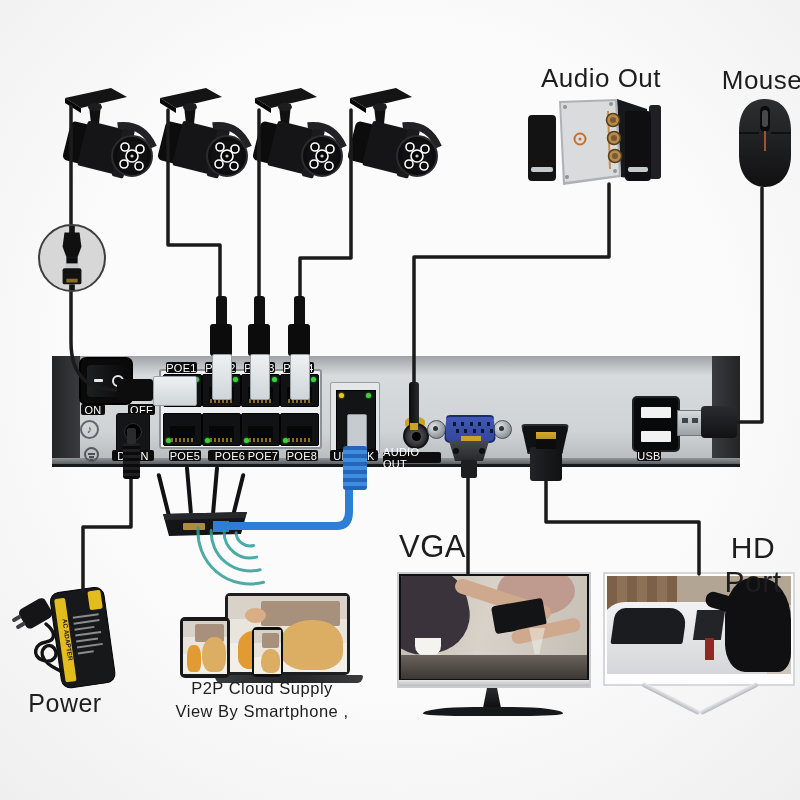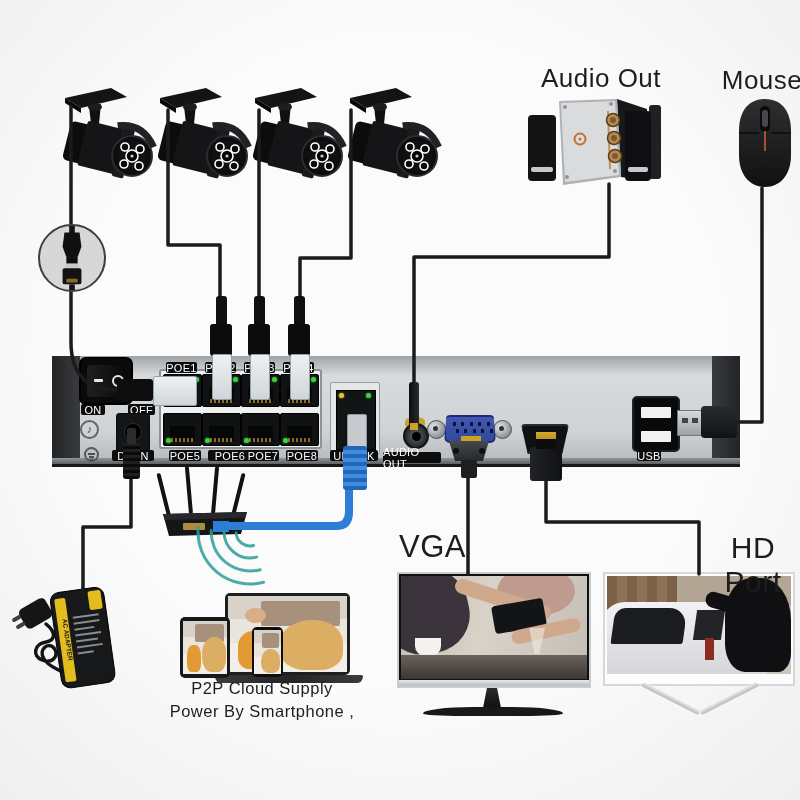--- a/index.html
+++ b/index.html
@@ -311,20 +311,21 @@
       </g>
     </g>
     <g transform="rotate(-30 26 32)">
       <rect x="10" y="22" width="30" height="22" rx="5" fill="#151517"></rect>
       <rect x="1" y="26" width="10" height="4" rx="2" fill="#3c3e40"></rect>
       <rect x="1" y="34" width="10" height="4" rx="2" fill="#3c3e40"></rect>
     </g>
     <path d="M36,44 C46,52 46,60 36,62 C24,64 22,76 32,80 C42,84 50,76 44,68 C38,61 28,70 34,79 C38,86 46,88 52,92" fill="none" stroke="#131313" stroke-width="3.5" stroke-linecap="round"></path>
   </svg>
   <div class="abs title" style="left:8px;top:689px;width:114px;font-size:25px;line-height:28px;">
+    <div>Power</div>
   </div>
 
   <div class="abs" style="left:175px;top:590px;width:190px;height:95px;z-index:4;">
     <div style="position:absolute;left:50px;top:3px;width:125px;height:82px;background:#1d1e20;border-radius:5px;padding:3px;box-sizing:border-box;">
       <div class="scene room" style="position:relative;width:100%;height:100%;">
         <div class="blob rm-head"></div>
         <div class="blob rm-child"></div>
         <div class="blob rm-childhead"></div>
         <div class="blob rm-dog"></div>
       </div>
@@ -339,21 +340,21 @@
     </div>
     <div style="position:absolute;left:77px;top:37px;width:31px;height:50px;background:#0e0e0f;border-radius:5px;padding:3px 2px;box-sizing:border-box;">
       <div class="scene room" style="position:relative;width:100%;height:100%;">
         <div class="blob rm-head"></div>
         <div class="blob rm-dog" style="width:70%;height:55%;"></div>
       </div>
     </div>
   </div>
   <div class="abs title" style="left:157px;top:677px;width:210px;font-size:16.5px;line-height:22.5px;">
     <div>P2P Cloud Supply</div>
-    <div>Power By Smartphone ,</div>
+    <div>View By Smartphone ,</div>
   </div>
 
   <div class="abs" style="left:395px;top:570px;width:202px;height:148px;z-index:4;">
     <div style="position:absolute;left:2px;top:2px;width:194px;height:116px;background:#0f1011;border:2px solid #c9ccce;box-sizing:border-box;">
       <div class="scene" style="left:2px;top:2px;width:186px;height:103px;background:linear-gradient(105deg,#c2bbb2,#d8d2c8 45%,#c5beb4);">
         <div class="blob" style="left:-18px;top:-6px;width:86px;height:84px;background:#3a333b;border-radius:45%;transform:rotate(-12deg);"></div>
         <div class="blob" style="left:96px;top:-10px;width:78px;height:50px;background:#bf9a8e;border-radius:50%;"></div>
         <div class="blob" style="left:52px;top:16px;width:100px;height:15px;background:#cfa98d;border-radius:8px;transform:rotate(18deg);"></div>
         <div class="blob" style="left:92px;top:26px;width:52px;height:28px;background:#131416;border-radius:4px;transform:rotate(-10deg);"></div>
         <div class="blob" style="left:110px;top:48px;width:70px;height:14px;background:#cfa98d;border-radius:8px;transform:rotate(-12deg);"></div>

